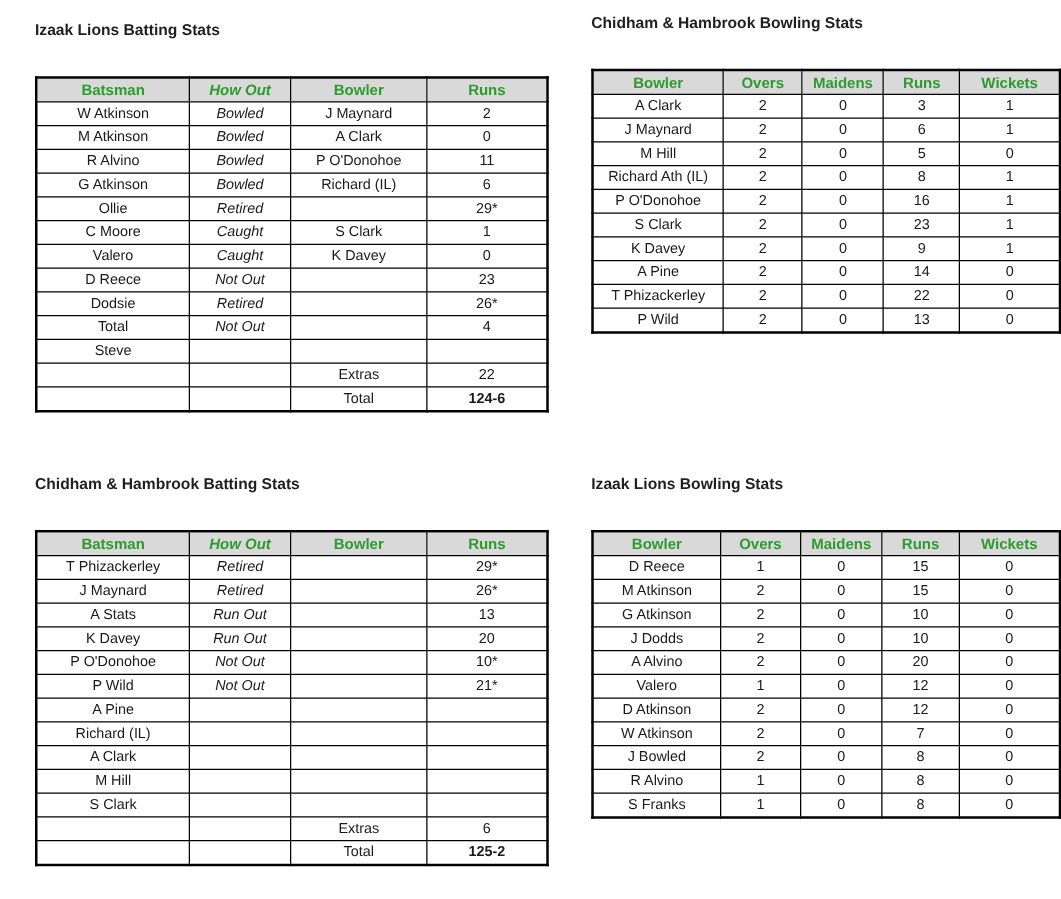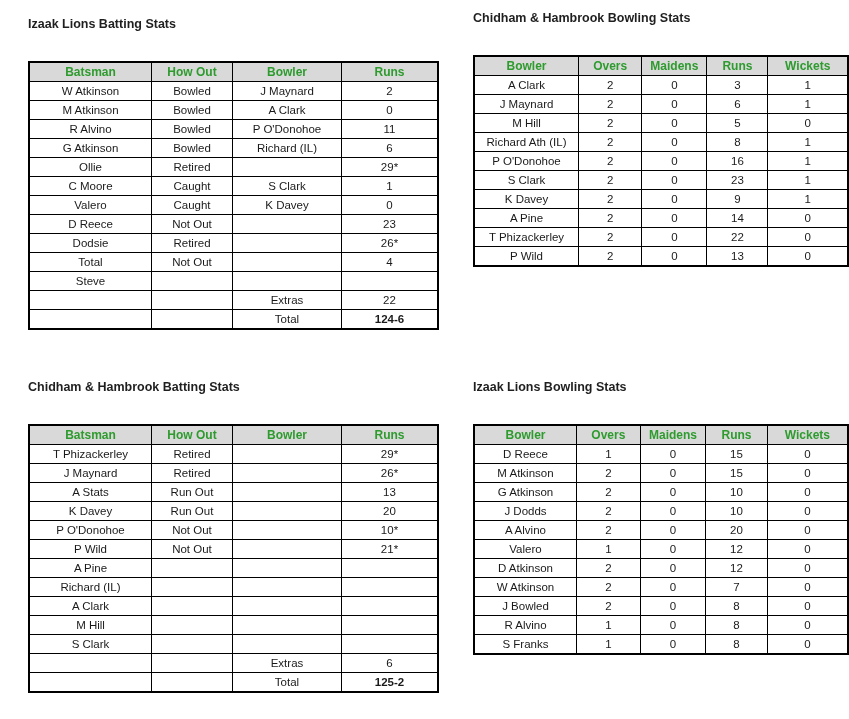--- a/index.html
+++ b/index.html
@@ -47,21 +47,21 @@
   table.stats-table th {
     background: var(--header-bg, #d9d9d9);
     color: var(--header-text, #2e9b2e);
     font-weight: bold;
     font-size: 12px;
   }
   td.bold { font-weight: bold; }
 
   
   table.batting th:nth-child(1), table.batting td:nth-child(1) { width: 117px; }
-  table.batting th:nth-child(2), table.batting td:nth-child(2) { width: 76px; }
+  table.batting th:nth-child(2), table.batting td:nth-child(2) { width: 76px; font-style: italic; }
   table.batting th:nth-child(3), table.batting td:nth-child(3) { width: 104px; }
   table.batting th:nth-child(4), table.batting td:nth-child(4) { width: 91px; }
 
   
   table.bowling th:nth-child(1), table.bowling td:nth-child(1) { width: 102px; }
   table.bowling th:nth-child(2), table.bowling td:nth-child(2) { width: 62px; }
   table.bowling th:nth-child(3), table.bowling td:nth-child(3) { width: 62px; }
   table.bowling th:nth-child(4), table.bowling td:nth-child(4) { width: 60px; }
   table.bowling th:nth-child(5), table.bowling td:nth-child(5) { width: 79px; }
 </style>

